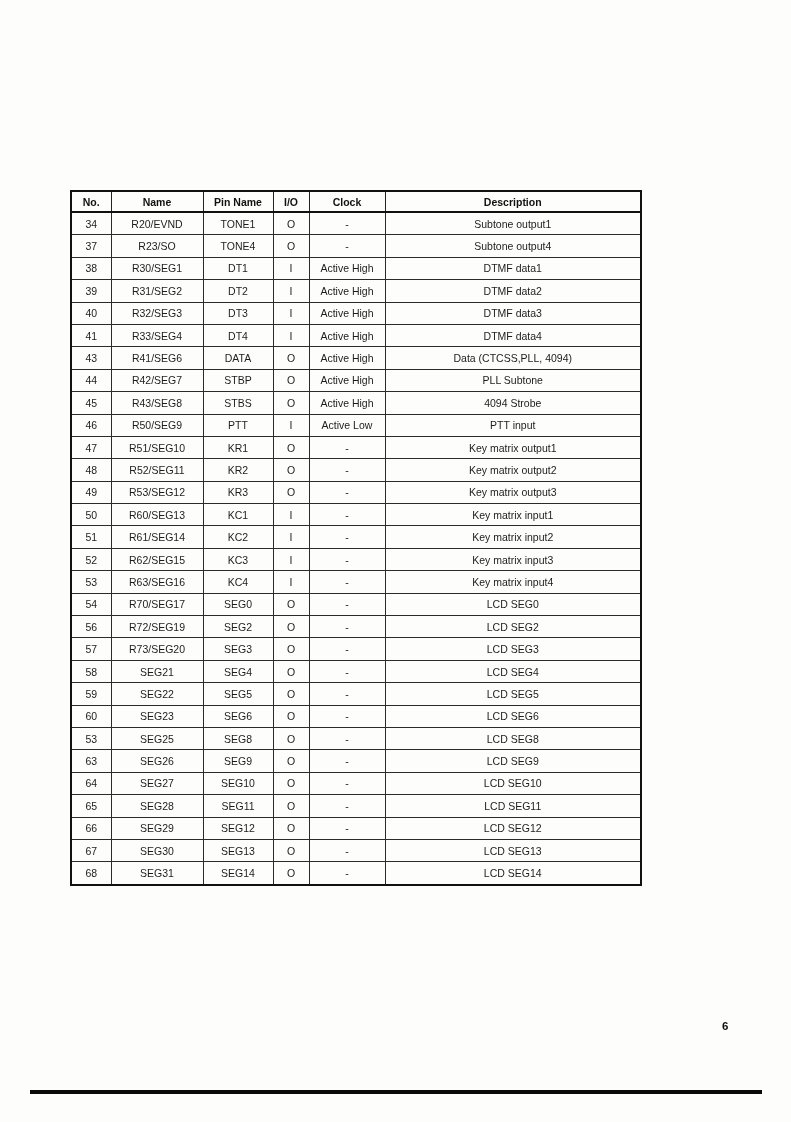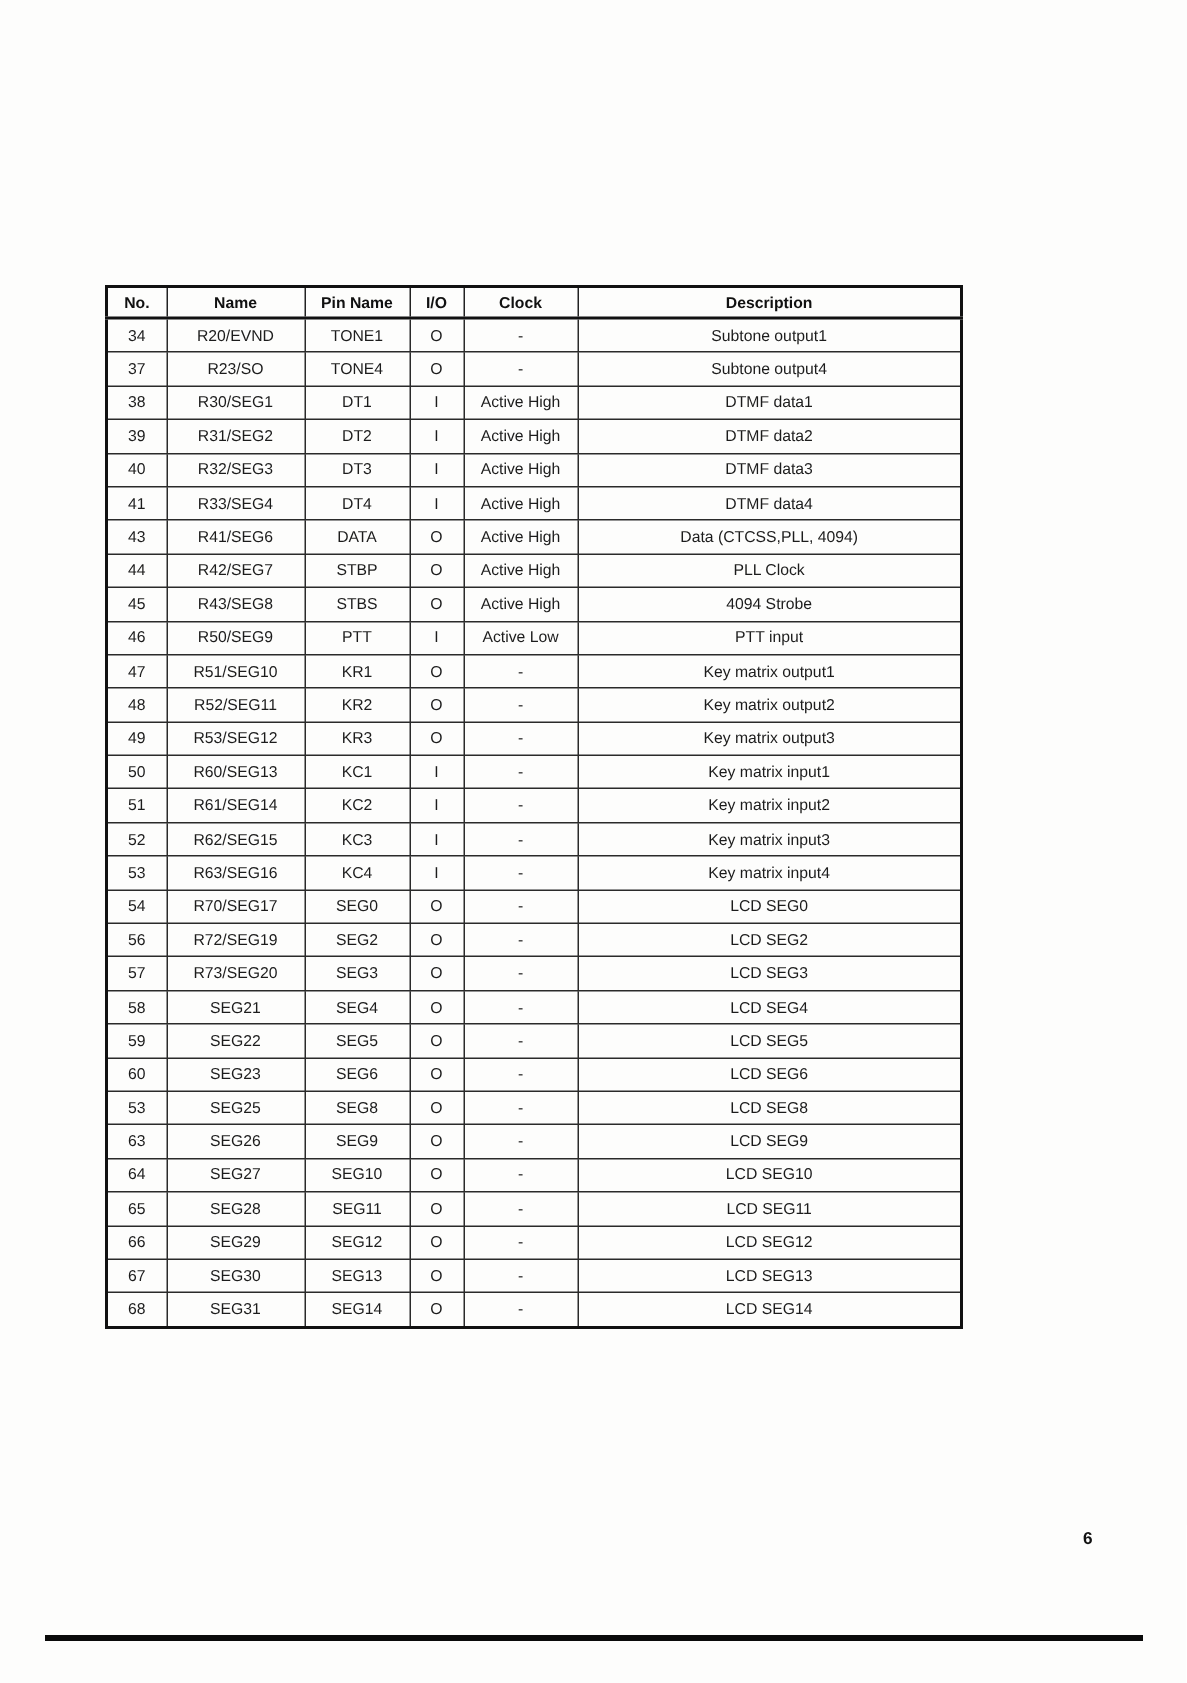--- a/index.html
+++ b/index.html
@@ -152,21 +152,21 @@
             <td>O</td>
             <td>Active High</td>
             <td>Data (CTCSS,PLL, 4094)</td>
           </tr>
           <tr>
             <td>44</td>
             <td>R42/SEG7</td>
             <td>STBP</td>
             <td>O</td>
             <td>Active High</td>
-            <td>PLL Clock</td>
+            <td>PLL Subtone</td>
           </tr>
           <tr>
             <td>45</td>
             <td>R43/SEG8</td>
             <td>STBS</td>
             <td>O</td>
             <td>Active High</td>
             <td>4094 Strobe</td>
           </tr>
           <tr>

